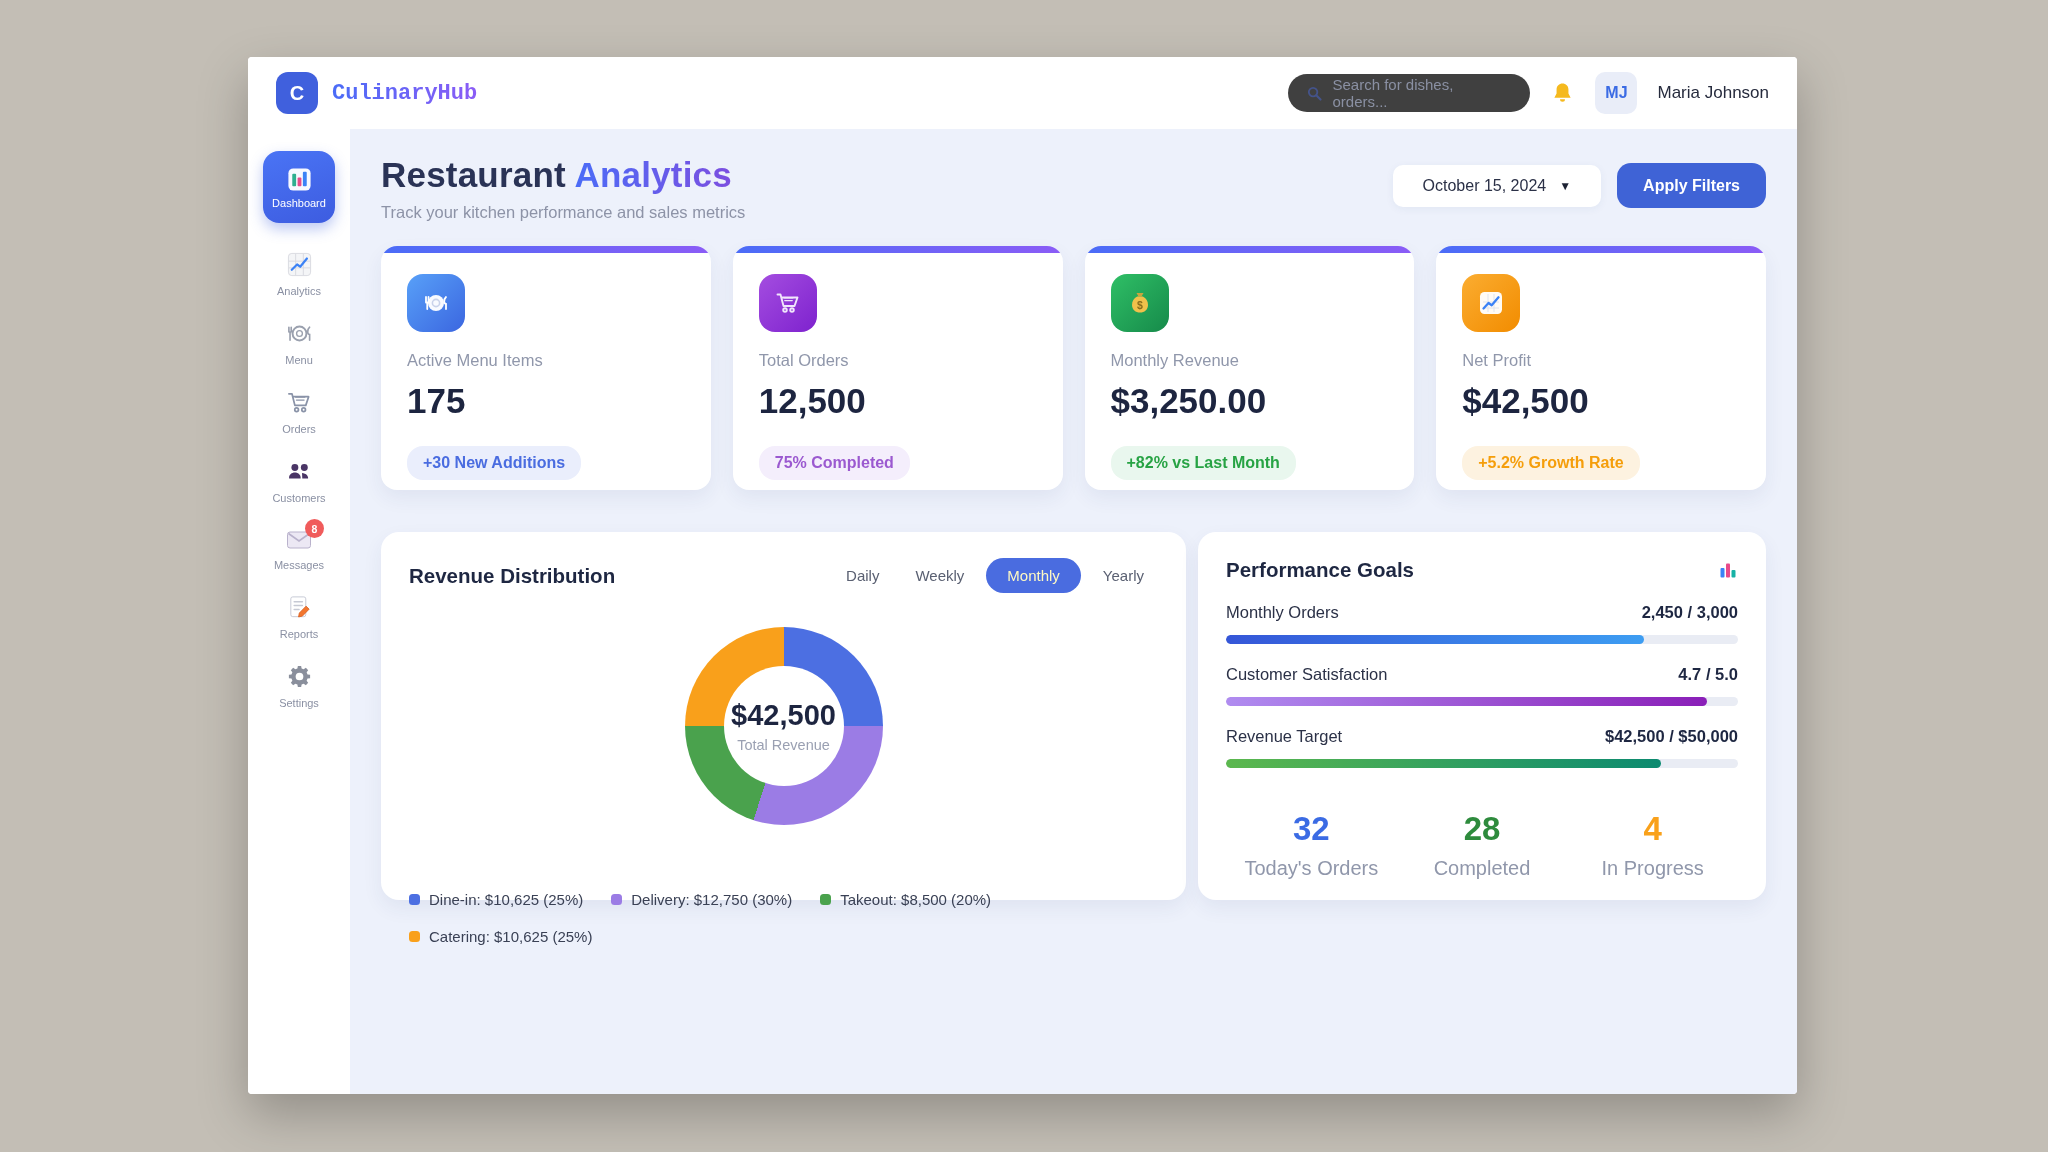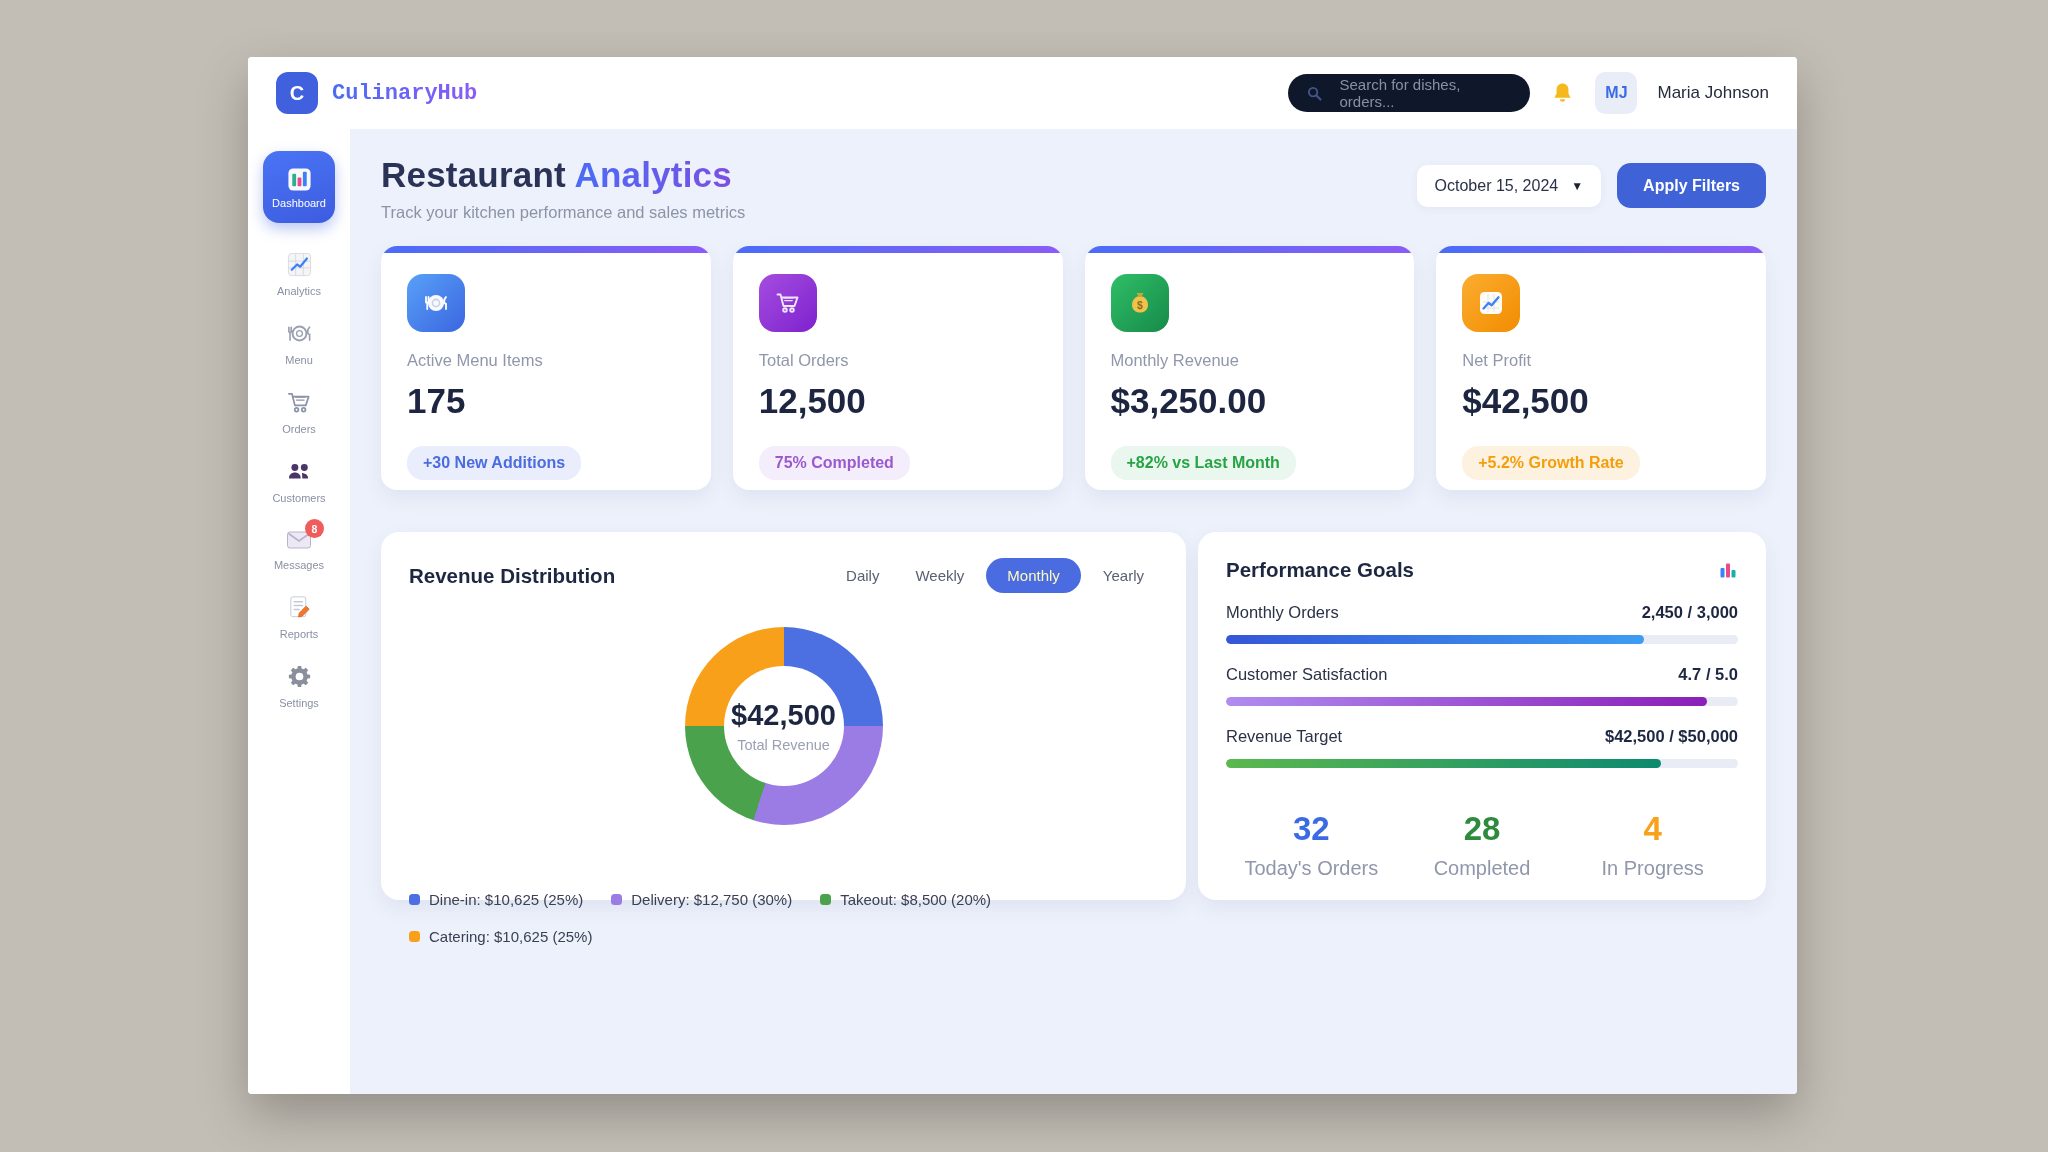--- a/index.html
+++ b/index.html
@@ -9,21 +9,21 @@
          border-radius:4px; overflow:hidden; box-shadow:0 20px 50px rgba(0,0,0,.25); }
 
   
   .hdr { height:72px; background:#fff; display:flex; align-items:center; justify-content:space-between; padding:0 28px; }
   .brand { display:flex; align-items:center; gap:14px; }
   .logo { width:42px; height:42px; border-radius:12px; background:#4060dd; color:#fff; font-weight:bold;
           font-size:20px; display:flex; align-items:center; justify-content:center; }
   .brand-name { font-size:22px; font-weight:bold; background:linear-gradient(90deg,#4a6cf7,#8b5cf6);
           -webkit-background-clip:text; background-clip:text; color:#4a6cf7;font-family:Liberation Mono, monospace; -webkit-text-fill-color:transparent; }
   .hdr-right { display:flex; align-items:center; gap:20px; }
-  .search { height:38px; border-radius:19px; background:#0f172a; display:flex; align-items:center; gap:16px;
+  .search { height:38px; border-radius:19px; background:#404040; display:flex; align-items:center; gap:9px;
           padding:0 18px; width:242px; color:#8a90a3; font-size:15px; cursor:text; }
   .avatar { width:42px; height:42px; border-radius:10px; background:#e9edf8; color:#3b6be4; font-weight:bold;
           font-size:16px; display:flex; align-items:center; justify-content:center; }
   .uname { font-size:17px; color:#262b3d; font-weight:500; }
 
   
   .body-row { display:flex; height:965px; }
   .sidebar { width:108px; background:#fff; display:flex; flex-direction:column; align-items:center; padding-top:22px; }
   .nav-item { display:flex; flex-direction:column; align-items:center; gap:7px; margin-bottom:23px;
           color:#8a90a3; font-size:11px; cursor:pointer; }
@@ -35,21 +35,21 @@
 
   .main { flex:1; background:#edf1fb; padding:26px 31px; }
 
   
   .page-head { display:flex; justify-content:space-between; align-items:flex-start; margin-bottom:24px; }
   .title { font-size:35px; font-weight:800; color:#2a3356; letter-spacing:.2px; }
   .title .accent { background:linear-gradient(90deg,#4a6cf7,#7c4fe0); -webkit-background-clip:text;
           background-clip:text; color:#4a6cf7; -webkit-text-fill-color:transparent; }
   .subtitle { font-size:16.5px; color:#8d93a7; margin-top:8px; }
   .head-actions { display:flex; gap:16px; align-items:center; margin-top:8px; }
-  .date-pill { height:42px; background:#fff; border-radius:10px; padding:0 18px; display:flex; align-items:center;
+  .date-pill { height:42px; background:#fff; border-radius:10px; padding:0 30px; display:flex; align-items:center;
           gap:13px; font-size:16px; color:#2b3147; cursor:pointer; box-shadow:0 2px 8px rgba(40,60,120,.06); }
   .caret { font-size:12px; color:#1c2233; }
   .apply-btn { height:45px; border-radius:14px; background:#3f63d6; color:#fff; font-size:16px; padding:0 26px;
           border:none; font-weight:600; cursor:pointer; font-family:inherit; }
 
   
   .stats-row { display:grid; grid-template-columns:repeat(4,1fr); gap:22px; margin-bottom:42px; }
   .card { background:#fff; border-radius:16px; box-shadow:0 8px 20px rgba(40,60,120,.07); overflow:hidden; height:244px; }
   .card-top { height:7px; }
   .card-inner { padding:21px 26px; }

